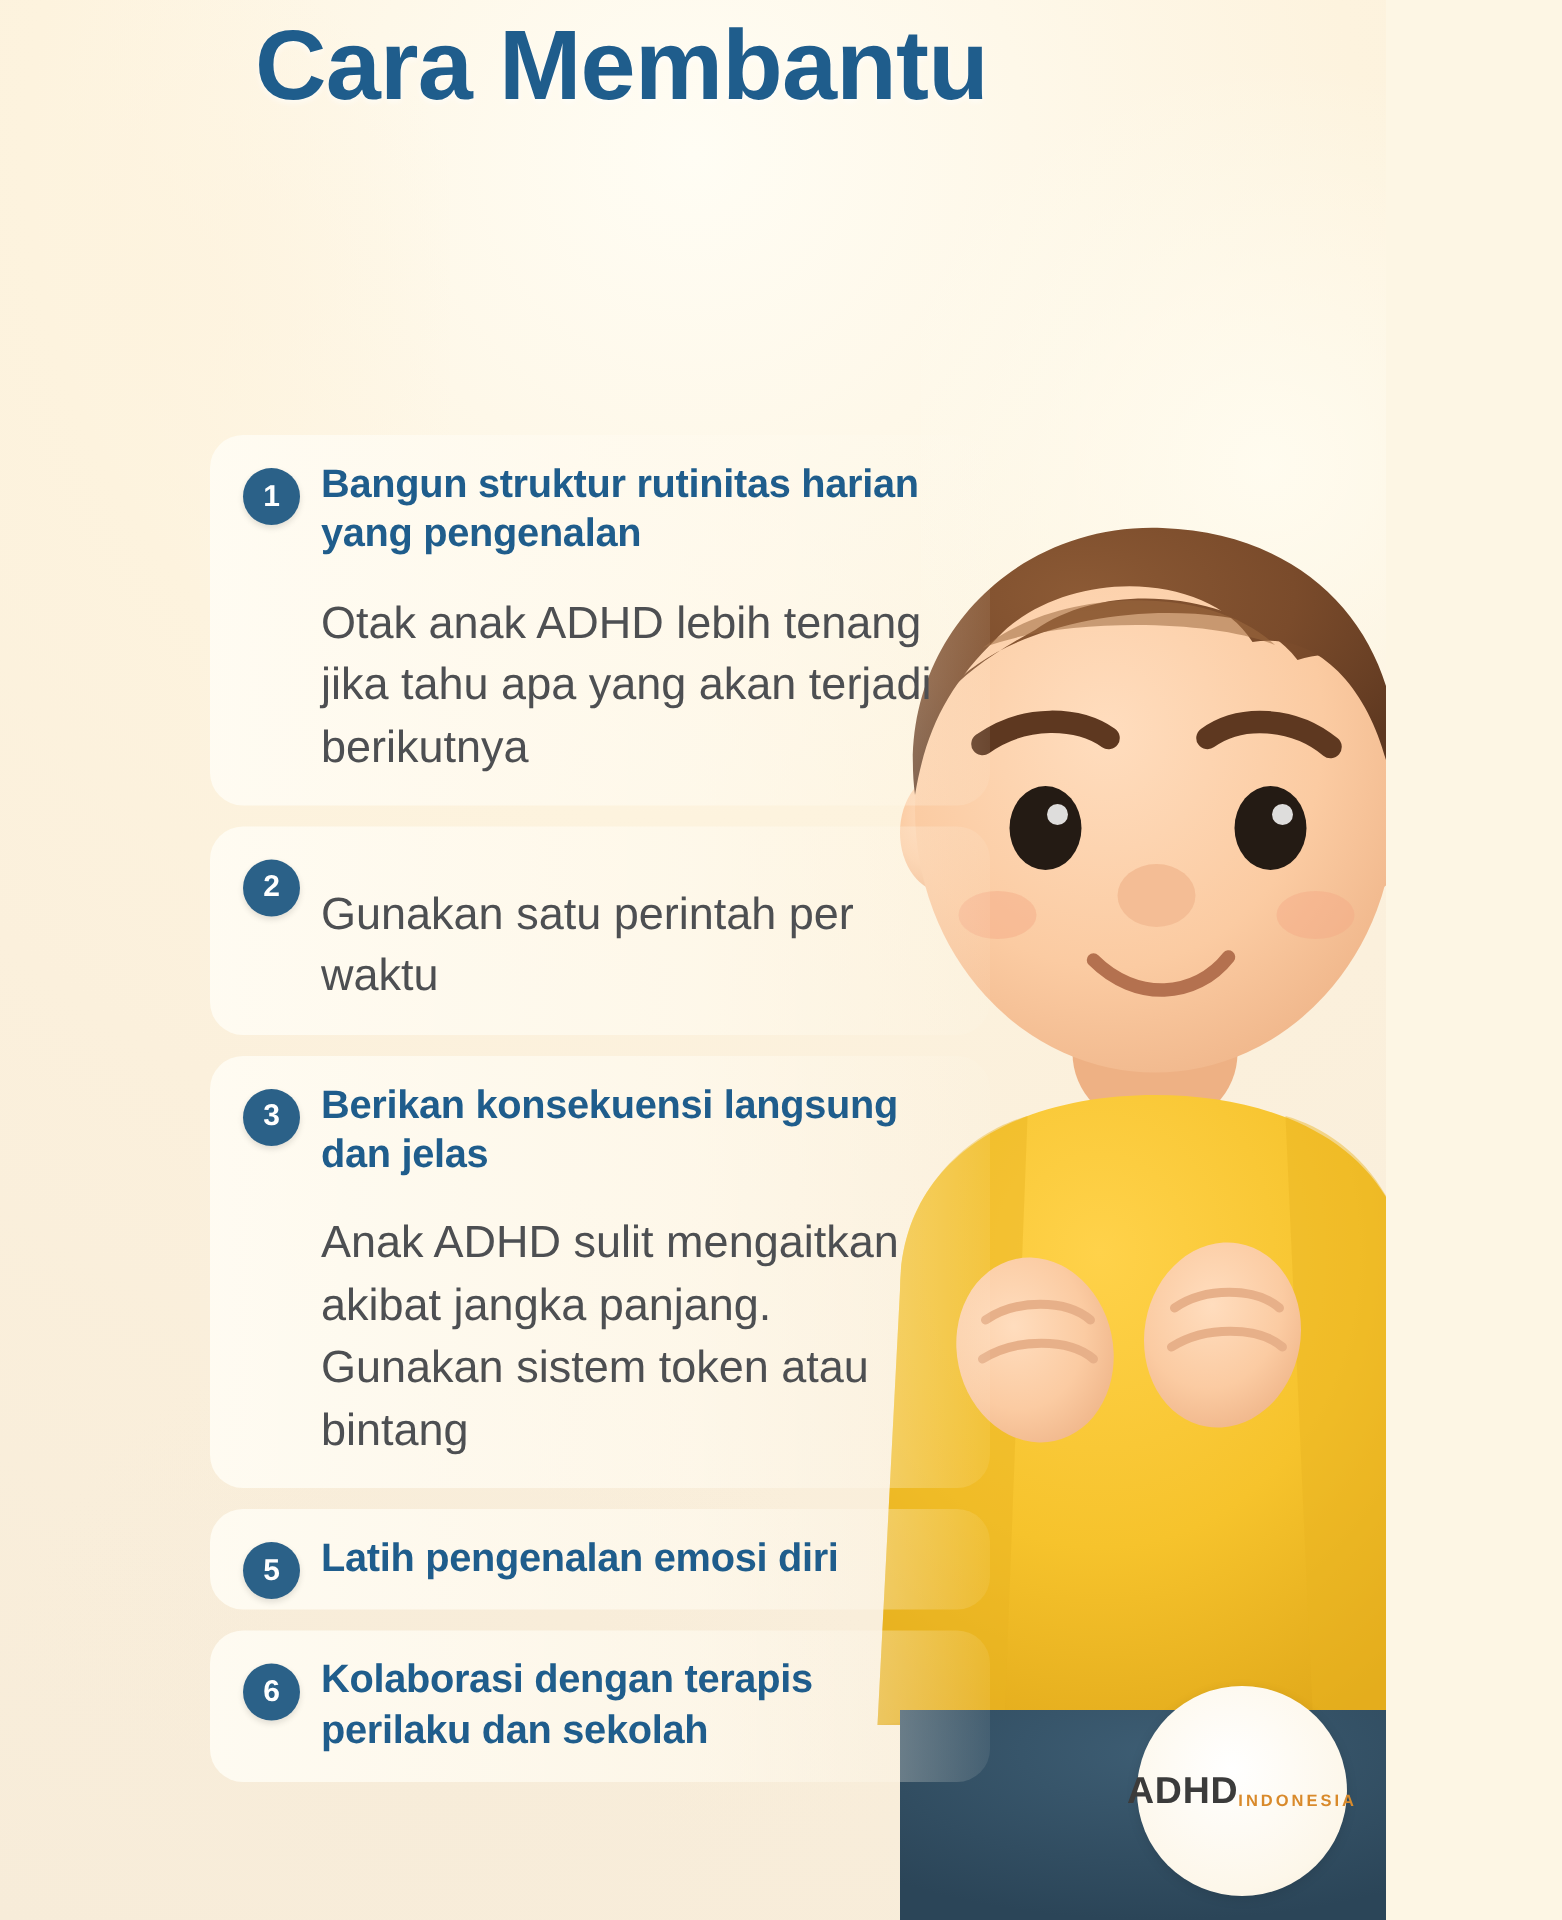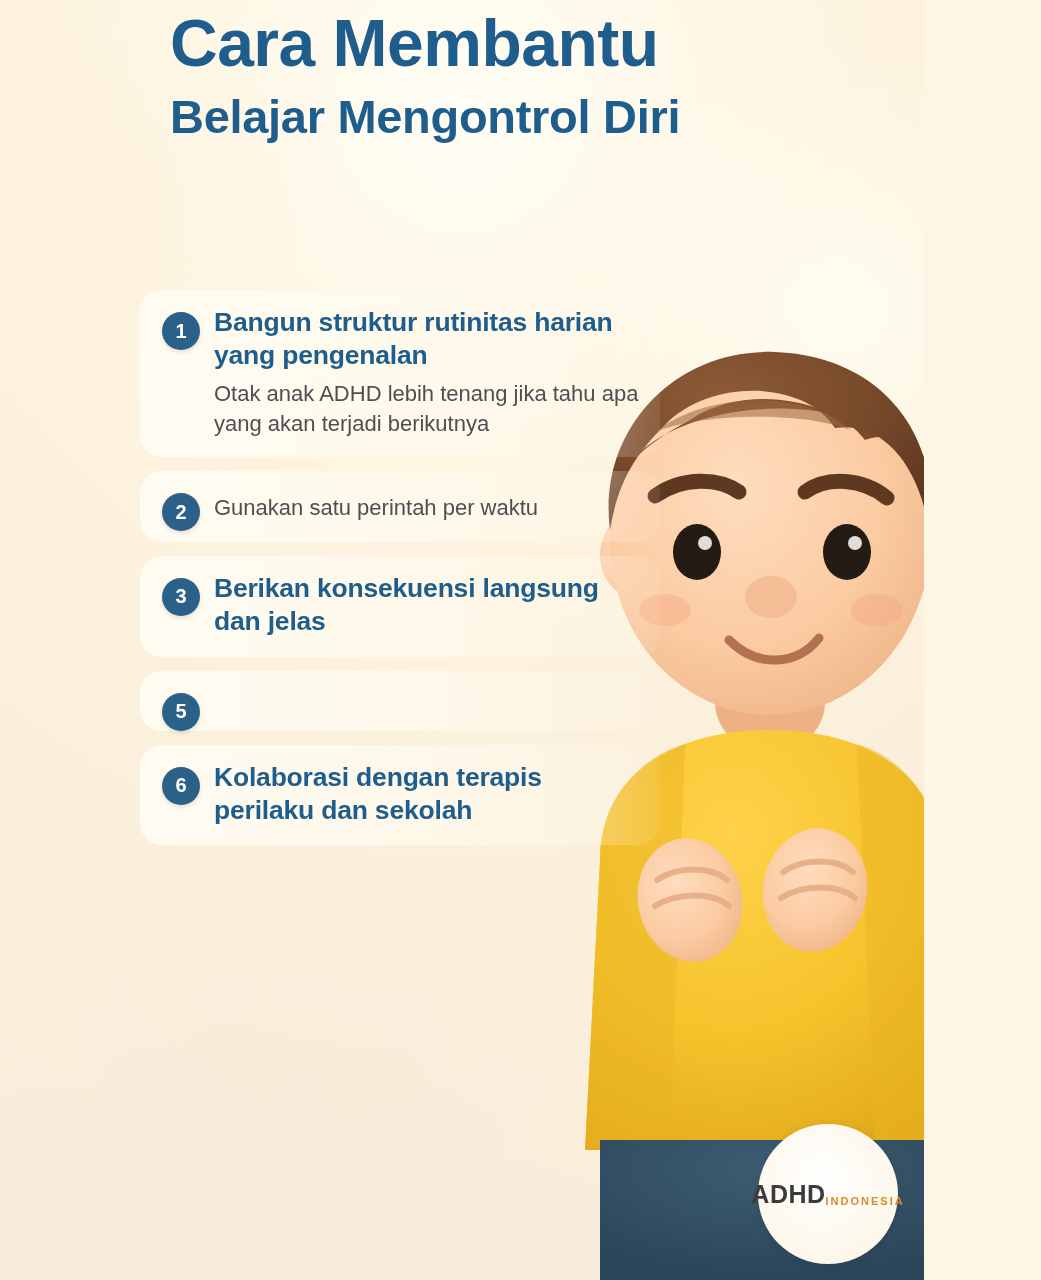--- a/index.html
+++ b/index.html
@@ -113,23 +113,23 @@
   }
   .card-title {
     color: #1f5d8c;
     font-weight: bold;
     font-size: 26.5px;
     line-height: 1.26;
     letter-spacing: -0.2px;
   }
   .card-desc {
     color: #4d4f52;
-    font-size: 22px;
+    font-size: 30px;
     line-height: 1.38;
-    margin-top: 6px;
+    margin-top: 22px;
   }
 
   
   .logo {
     position: absolute;
     right: 26px;
     bottom: 16px;
     width: 140px;
     height: 140px;
     border-radius: 50%;
@@ -165,21 +165,20 @@
 <body>
 
 <div class="poster">
 
   <div class="wash-left"></div>
   <div class="wash-right"></div>
   <div class="wash-bottom"></div>
 
   <div class="heading">
     <div class="title-line1">Cara Membantu</div>
-    <div class="title-line3">Belajar Mengontrol Diri</div>
   </div>
 
   <svg class="illustration" viewBox="0 0 540 980" xmlns="http://www.w3.org/2000/svg">
     <defs>
       <radialGradient id="skin" cx="40%" cy="35%" r="75%">
         <stop offset="0%" stop-color="#ffddbe"></stop>
         <stop offset="60%" stop-color="#fbcba2"></stop>
         <stop offset="100%" stop-color="#eeb387"></stop>
       </radialGradient>
       <radialGradient id="hair" cx="35%" cy="25%" r="80%">
@@ -248,24 +247,26 @@
     </div>
 
     <div class="card">
       <div class="badge">2</div>
       <div class="card-desc">Gunakan satu perintah per waktu</div>
     </div>
 
     <div class="card">
       <div class="badge">3</div>
       <div class="card-title">Berikan konsekuensi langsung dan jelas</div>
+      <div class="card-desc">Anak ADHD sulit mengaitkan akibat jangka panjang. Gunakan sistem token atau bintang</div>
     </div>
 
     <div class="card">
       <div class="badge">5</div>
+      <div class="card-title">Latih pengenalan emosi diri</div>
     </div>
 
     <div class="card">
       <div class="badge">6</div>
       <div class="card-title">Kolaborasi dengan terapis perilaku dan sekolah</div>
     </div>
 
   </div>
 
   <div class="logo">

